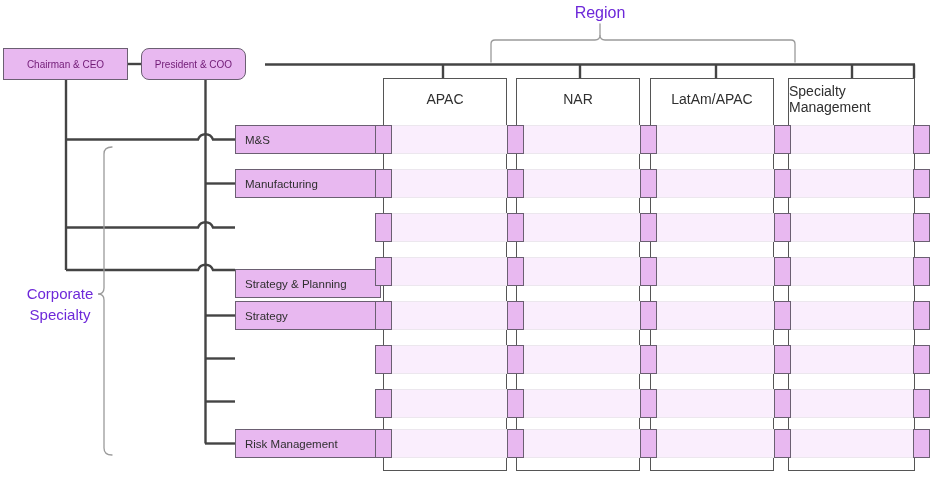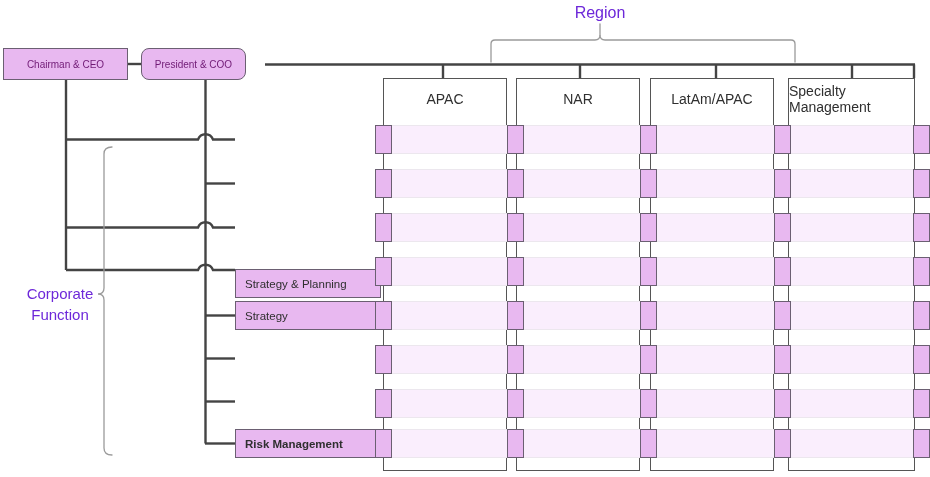--- a/index.html
+++ b/index.html
@@ -245,27 +245,33 @@
       <div class="row-tab" style="left: 913px; top: 429px;"></div>
     </div>
 
   <div class="exec-box" style="left:3px;top:48px;width:125px;height:32px;">
     <span>Chairman &amp; CEO</span>
   </div>
   <div class="exec-box" style="left:141px;top:48px;width:105px;height:32px;border-radius:8px;">
     <span>President &amp; COO</span>
   </div>
 
+  <div class="func-box" style="top:125px;">
+    <span>M&amp;S</span>
+  </div>
+  <div class="func-box" style="top:169px;">
+    <span>Manufacturing</span>
+  </div>
   <div class="func-box" style="top:257px;margin-top:12px;">
     <span>Strategy &amp; Planning</span>
   </div>
   <div class="func-box" style="top:301px;">
     <span>Strategy</span>
   </div>
-  <div class="func-box" style="top:429px;font-weight:bold;">
+  <div class="func-box" style="top:429px;">
     <span>Risk Management</span>
   </div>
 
   <div class="plain-label" id="region-label">Region</div>
   <div class="plain-label" id="corporate-label">Corporate
-Function</div>
+Specialty</div>
 
 </div>
 
 </body></html>

